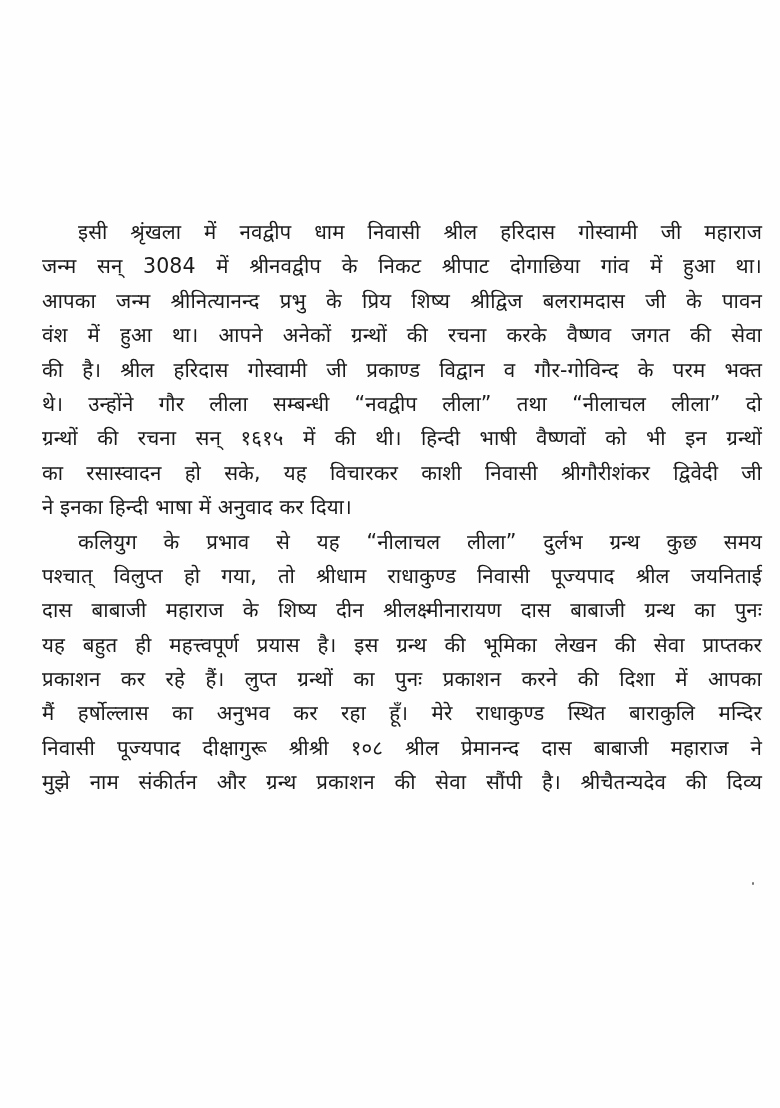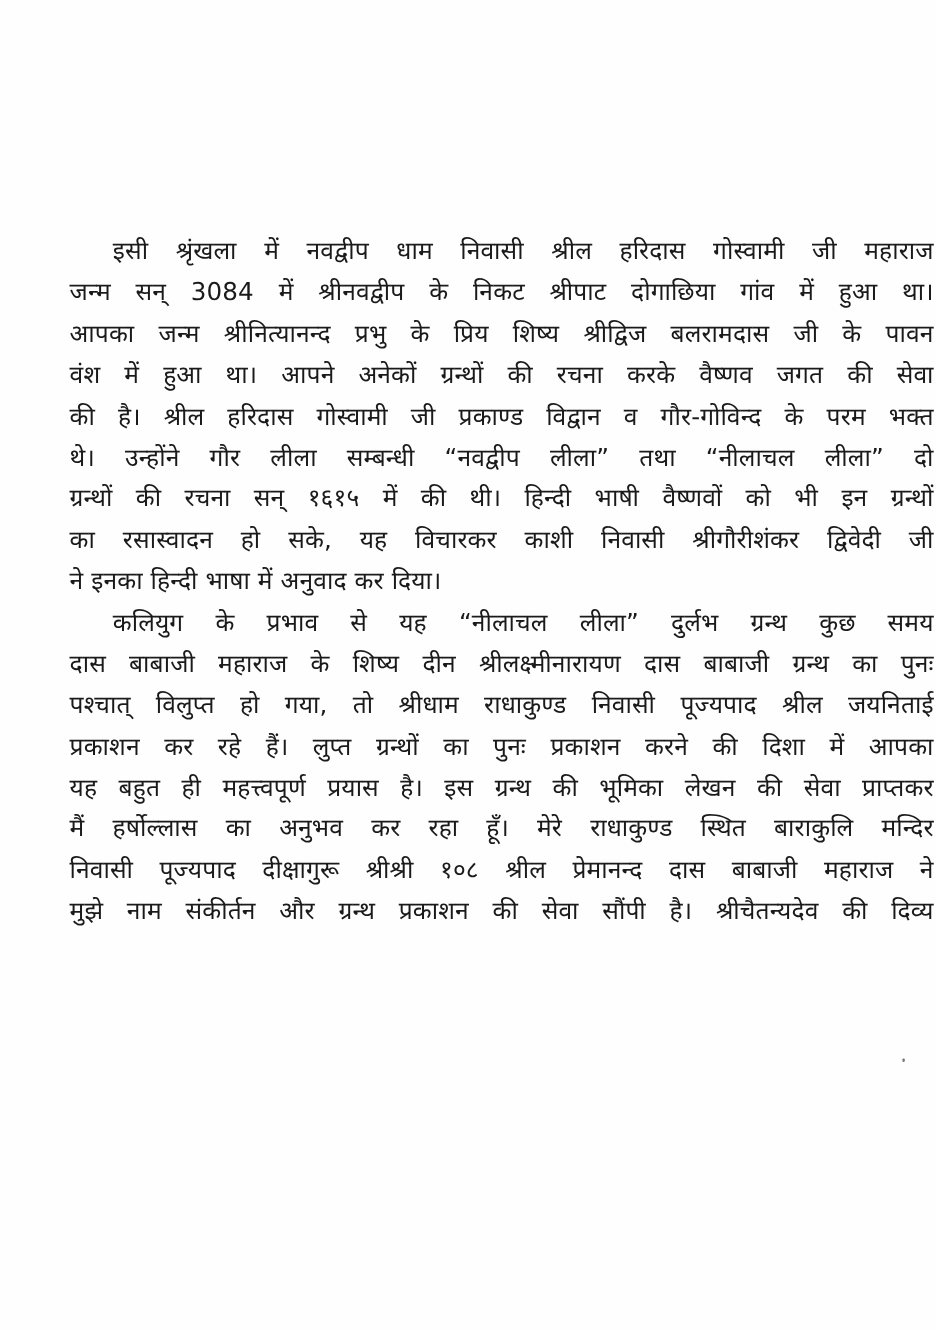--- a/index.html
+++ b/index.html
@@ -19,23 +19,22 @@
       position: absolute;
       left: 0;
       top: 0;
       width: 780px;
       height: 1108px;
       background: #fefefe;
     }
     .text-block {
       position: absolute;
       left: 42px;
-      top: 192px;
+      top: 215px;
       width: 720px;
-      margin-left: 16px;
     }
     .line {
       display: block;
       height: 34.4px;
       line-height: 34.4px;
       font-size: 20.5px;
       white-space: nowrap;
       text-align: justify;
       text-align-last: justify;
       letter-spacing: 0.1px;
@@ -69,24 +68,24 @@
       <span class="line">वंश में हुआ था। आपने अनेकों ग्रन्थों की रचना करके वैष्णव जगत की सेवा</span>
       <span class="line">की है। श्रील हरिदास गोस्वामी जी प्रकाण्ड विद्वान व गौर-गोविन्द के परम भक्त</span>
       <span class="line">थे। उन्होंने गौर लीला सम्बन्धी “नवद्वीप लीला” तथा “नीलाचल लीला” दो</span>
       <span class="line">ग्रन्थों की रचना सन् १६१५ में की थी। हिन्दी भाषी वैष्णवों को भी इन ग्रन्थों</span>
       <span class="line">का रसास्वादन हो सके, यह विचारकर काशी निवासी श्रीगौरीशंकर द्विवेदी जी</span>
       <span class="line last">ने इनका हिन्दी भाषा में अनुवाद कर दिया।</span>
     </div>
 
     <div>
       <span class="line indent">कलियुग के प्रभाव से यह “नीलाचल लीला” दुर्लभ ग्रन्थ कुछ समय</span>
+      <span class="line">पश्चात् विलुप्त हो गया, तो श्रीधाम राधाकुण्ड निवासी पूज्यपाद श्रील जयनिताई</span>
       <span class="line">दास बाबाजी महाराज के शिष्य दीन श्रीलक्ष्मीनारायण दास बाबाजी ग्रन्थ का पुनः</span>
-      <span class="line">पश्चात् विलुप्त हो गया, तो श्रीधाम राधाकुण्ड निवासी पूज्यपाद श्रील जयनिताई</span>
+      <span class="line">यह बहुत ही महत्त्वपूर्ण प्रयास है। इस ग्रन्थ की भूमिका लेखन की सेवा प्राप्तकर</span>
       <span class="line">प्रकाशन कर रहे हैं। लुप्त ग्रन्थों का पुनः प्रकाशन करने की दिशा में आपका</span>
-      <span class="line">यह बहुत ही महत्त्वपूर्ण प्रयास है। इस ग्रन्थ की भूमिका लेखन की सेवा प्राप्तकर</span>
       <span class="line">मैं हर्षोल्लास का अनुभव कर रहा हूँ। मेरे राधाकुण्ड स्थित बाराकुलि मन्दिर</span>
       <span class="line">निवासी पूज्यपाद दीक्षागुरू श्रीश्री १०८ श्रील प्रेमानन्द दास बाबाजी महाराज ने</span>
       <span class="line">मुझे नाम संकीर्तन और ग्रन्थ प्रकाशन की सेवा सौंपी है। श्रीचैतन्यदेव की दिव्य</span>
     </div>
 
   </div>
   <div class="speck"></div>
 </div>
 
 </body></html>

